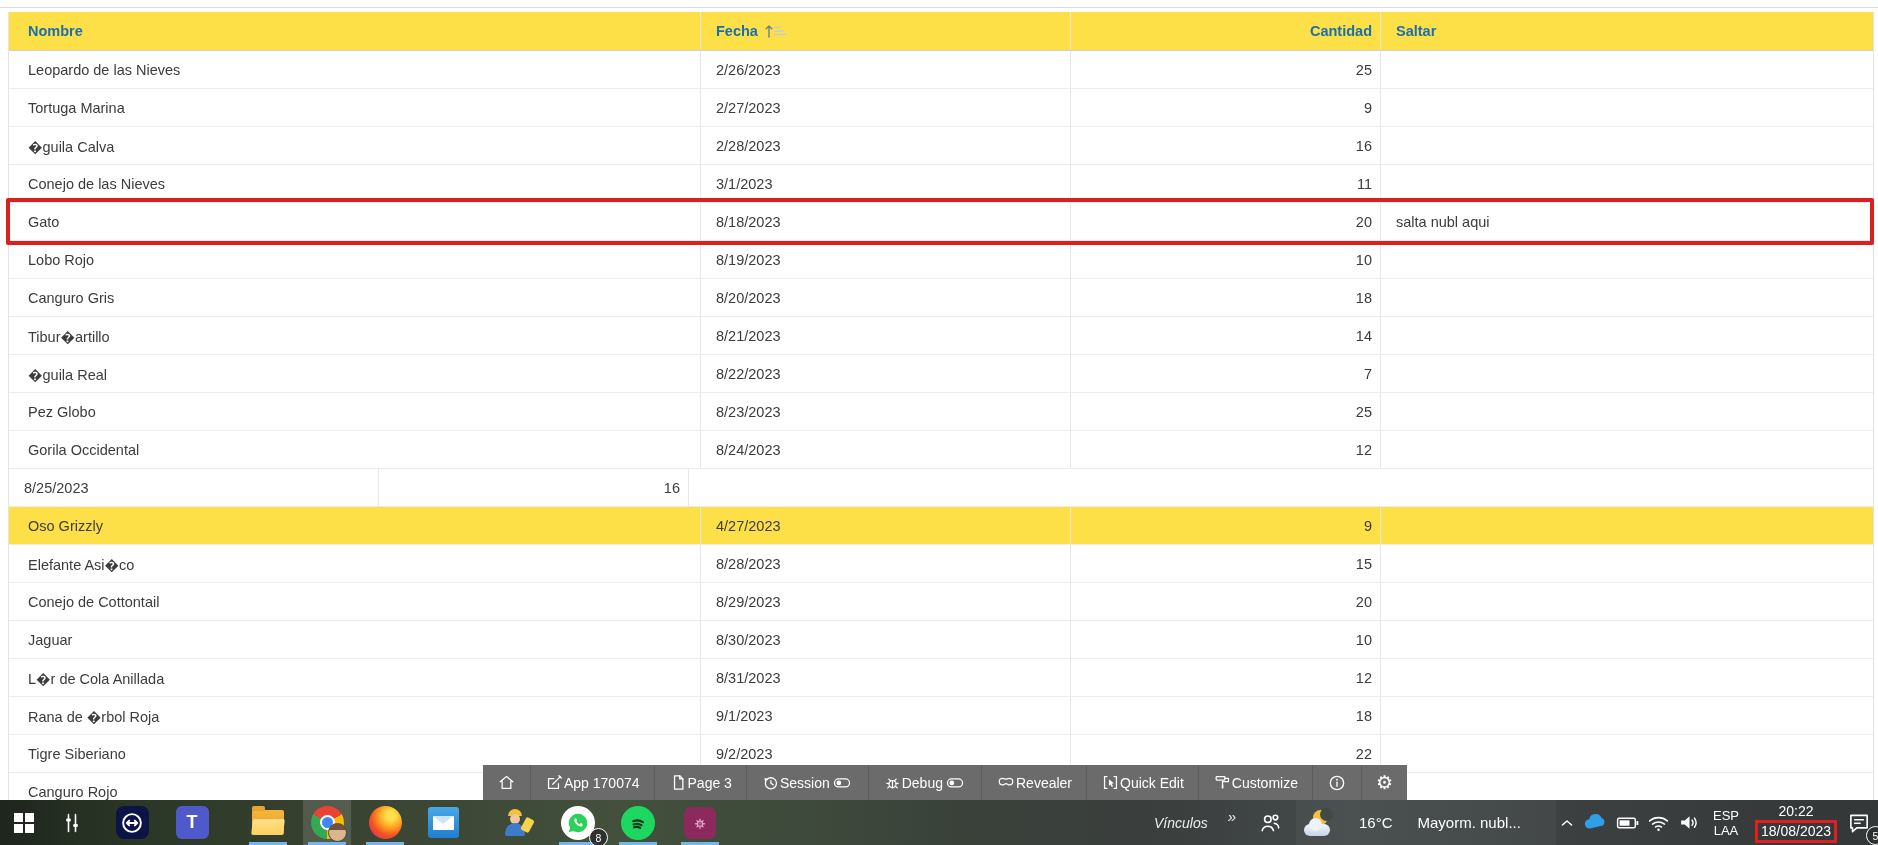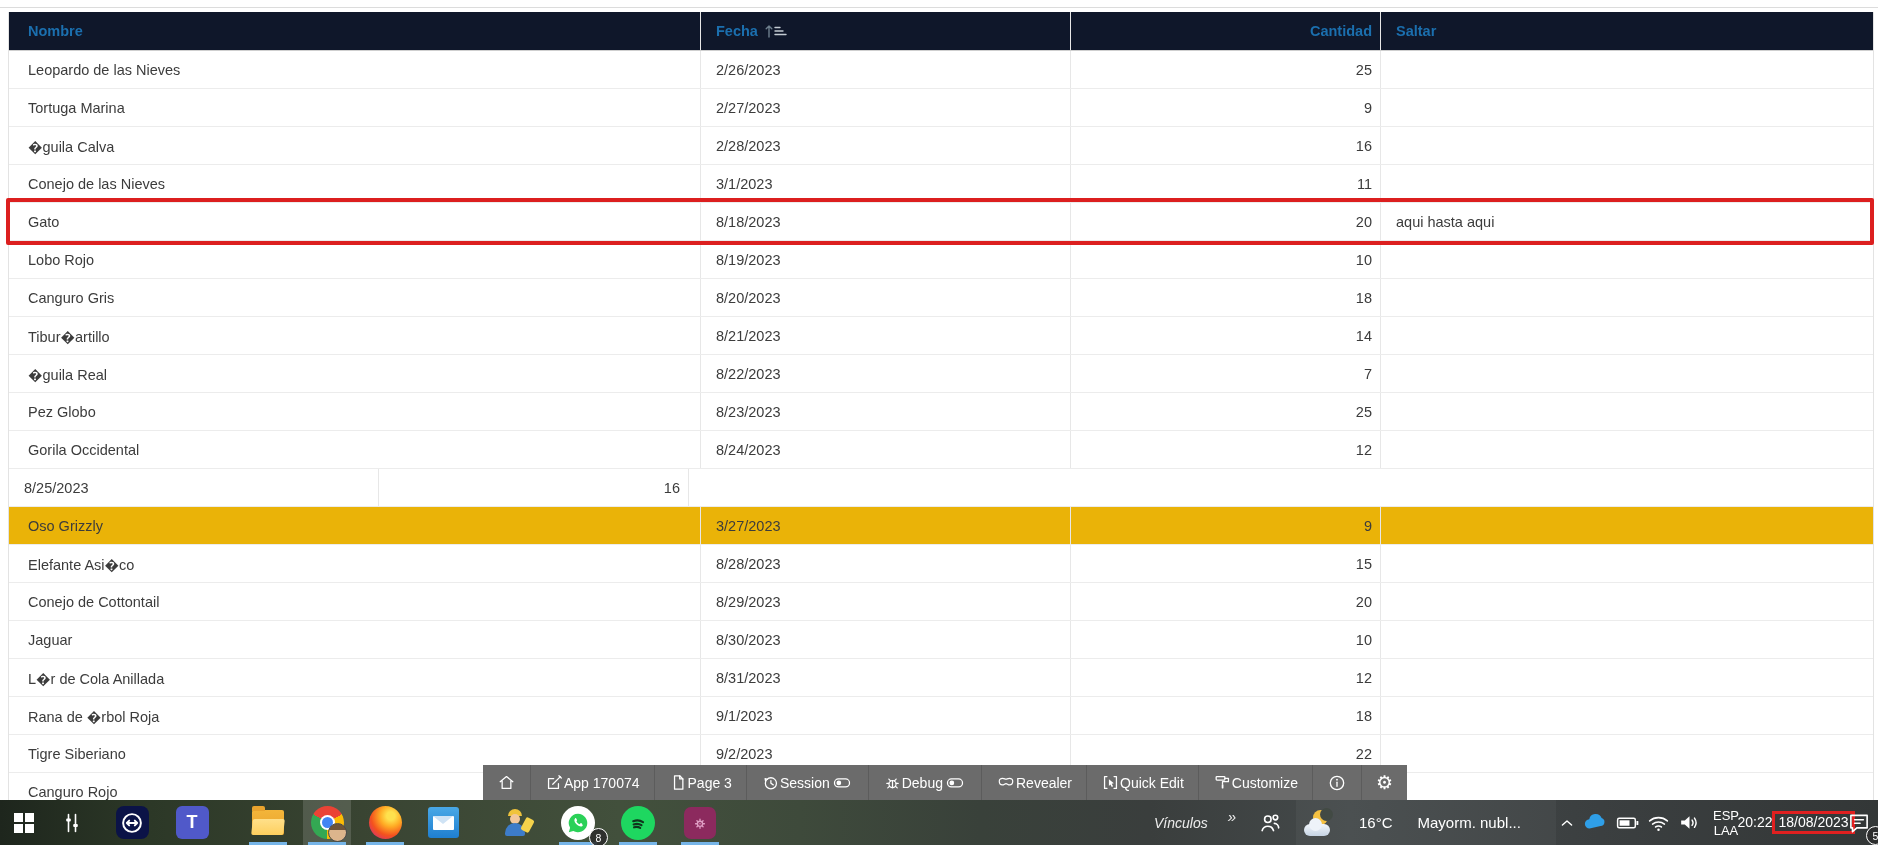--- a/index.html
+++ b/index.html
@@ -1,22 +1,22 @@
 <!DOCTYPE html>
 <html><head>
 <meta charset="utf-8">
 <style>
   html,body{margin:0;padding:0;width:1878px;height:845px;overflow:hidden;background:#fff;
     font-family:"Liberation Sans",sans-serif;-webkit-font-smoothing:antialiased;}
   .topline{position:absolute;left:0;top:7px;width:1878px;height:1px;background:#dcdcdc;}
   
   .grid{position:absolute;left:8px;top:12px;width:1864px;border-left:1px solid #e3e3e3;border-right:1px solid #e3e3e3;font-size:14.5px;color:#3c3c3c;}
-  .thead{display:flex;height:38px;background:#0f172a;border-bottom:1px solid #cfcfcf;align-items:center;font-weight:bold;color:#1b6fae;}
+  .thead{display:flex;height:38px;background:#fde047;border-bottom:1px solid #cfcfcf;align-items:center;font-weight:bold;color:#1b6fae;}
   .trow{display:flex;height:37px;align-items:center;border-bottom:1px solid #ececec;position:relative;background:#fff;}
-  .trow.hovered{background:#eab308;}
+  .trow.hovered{background:#fde047;}
   .tcell{height:100%;display:flex;align-items:center;box-sizing:border-box;overflow:hidden;white-space:nowrap;}
   .c-nombre{width:692px;padding-left:19px;border-right:1px solid #e7e7e7;}
   .c-fecha{width:370px;padding-left:15px;border-right:1px solid #e7e7e7;}
   .c-cantidad{width:310px;padding-right:8px;border-right:1px solid #e7e7e7;justify-content:flex-end;}
   .c-saltar{flex:1;padding-left:15px;}
   .sorticon{display:inline-flex;margin-left:6px;align-items:center;}
   .hl-box{position:absolute;left:-3px;right:-1px;top:-5px;bottom:-5px;border:4px solid #dc1f1f;border-radius:2px;pointer-events:none;z-index:6;}
   
   .devbar{position:absolute;left:483px;top:765px;height:35px;background:#6b6b6b;display:flex;align-items:stretch;z-index:20;color:#fff;font-size:14px;}
   .dt-item{display:flex;align-items:center;padding:0 14px;border-left:1px solid #5c5c5c;cursor:default;}
@@ -63,21 +63,21 @@
   .links .chev{font-size:15px;margin-top:-12px;}
   .peoplebtn{left:1248px;width:44px;justify-content:center;}
   .weather{left:1296px;width:252px;gap:25px;padding-left:8px;font-size:15px;background:rgba(255,255,255,.04);}
   .wicon{position:relative;width:30px;height:26px;}
   .wicon .moon{position:absolute;left:9px;top:0;width:15px;height:15px;border-radius:50%;background:#f5c142;}
   .wicon .moonmask{position:absolute;left:16px;top:-2px;width:13px;height:13px;border-radius:50%;background:#424a44;}
   .wicon .cloud{position:absolute;left:0px;bottom:0px;width:26px;height:12px;border-radius:8px;background:linear-gradient(#f2f6fb,#c6d4e4);}
   .wicon .cloud::before{content:'';position:absolute;left:5px;top:-6px;width:13px;height:13px;border-radius:50%;background:#eef3f9;}
   .tray-ic{width:30px;justify-content:center;}
   .lang{flex-direction:column;justify-content:center;font-size:13px;line-height:15px;width:40px;text-align:center;}
-  .clock{flex-direction:row;justify-content:center;align-items:center;font-size:14px;line-height:17px;width:96px;}
+  .clock{flex-direction:column;justify-content:center;align-items:center;font-size:14px;line-height:17px;width:96px;}
   .clock .date{border:3px solid #e02020;padding:0 3px;margin-top:0px;}
   .notif{left:1840px;width:38px;justify-content:center;position:absolute;}
   .nbadge{position:absolute;right:-7px;bottom:0px;width:17px;height:17px;border-radius:50%;background:rgba(45,45,45,.95);
     border:1.5px solid #fff;color:#fff;font-size:10.5px;display:flex;align-items:center;justify-content:center;}
 </style>
 </head>
 <body>
 
 <div class="topline"></div>
 
@@ -124,21 +124,21 @@
       <div class="trow">
         <div class="tcell c-nombre">Conejo de las Nieves</div>
         <div class="tcell c-fecha">3/1/2023</div>
         <div class="tcell c-cantidad">11</div>
         <div class="tcell c-saltar"></div>
       </div>
       <div class="trow highlighted">
         <div class="tcell c-nombre">Gato</div>
         <div class="tcell c-fecha">8/18/2023</div>
         <div class="tcell c-cantidad">20</div>
-        <div class="tcell c-saltar">aqui hasta aqui</div>
+        <div class="tcell c-saltar">salta nubl aqui</div>
         <div class="hl-box"></div>
       </div>
       <div class="trow">
         <div class="tcell c-nombre">Lobo Rojo</div>
         <div class="tcell c-fecha">8/19/2023</div>
         <div class="tcell c-cantidad">10</div>
         <div class="tcell c-saltar"></div>
       </div>
       <div class="trow">
         <div class="tcell c-nombre">Canguro Gris</div>
@@ -170,21 +170,21 @@
         <div class="tcell c-cantidad">12</div>
         <div class="tcell c-saltar"></div>
       </div>
       <div class="trow">
         <div class="tcell c-fecha">8/25/2023</div>
         <div class="tcell c-cantidad">16</div>
         <div class="tcell c-saltar"></div>
       </div>
       <div class="trow hovered">
         <div class="tcell c-nombre">Oso Grizzly</div>
-        <div class="tcell c-fecha">3/27/2023</div>
+        <div class="tcell c-fecha">4/27/2023</div>
         <div class="tcell c-cantidad">9</div>
         <div class="tcell c-saltar"></div>
       </div>
       <div class="trow">
         <div class="tcell c-nombre">Elefante Asi�co</div>
         <div class="tcell c-fecha">8/28/2023</div>
         <div class="tcell c-cantidad">15</div>
         <div class="tcell c-saltar"></div>
       </div>
       <div class="trow">

